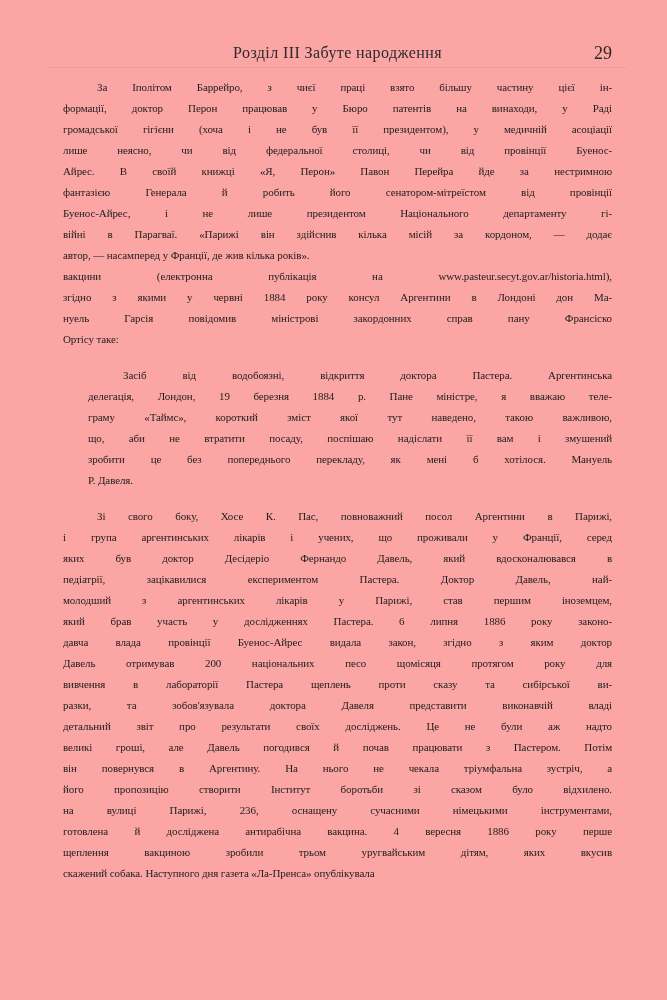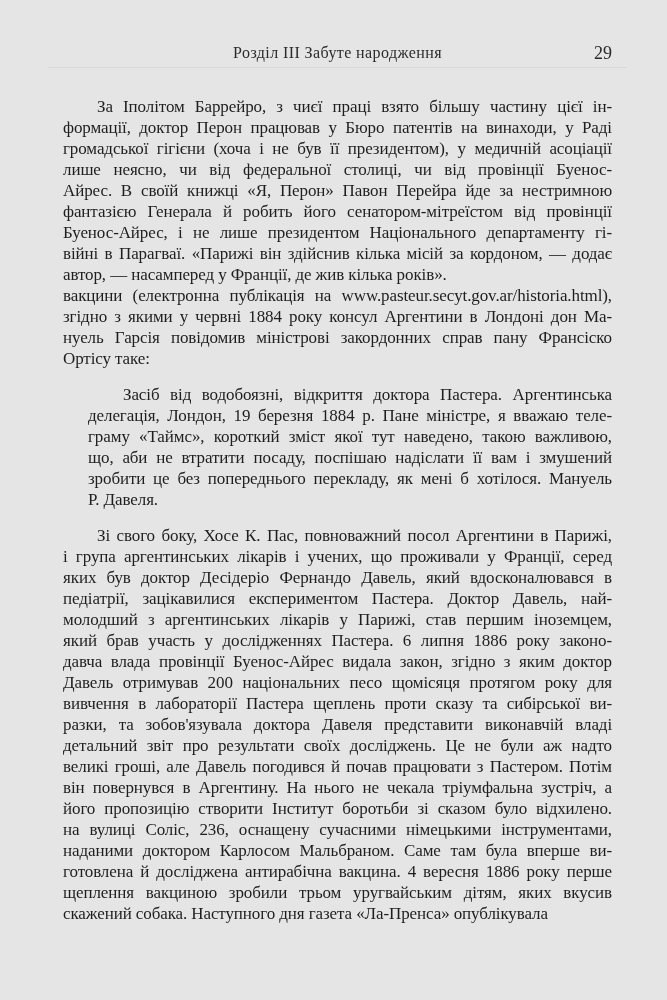--- a/index.html
+++ b/index.html
@@ -4,21 +4,21 @@
 <style>
   html, body {
     margin: 0;
     padding: 0;
     background: #fcfcfb;
   }
   .page {
     position: relative;
     width: 667px;
     height: 1000px;
-    background: #e5e5e5;
+    background: #fca5a5;
     font-family: "Liberation Serif", "DejaVu Serif", serif;
     color: #1e1e1e;
     overflow: hidden;
   }
   .header {
     position: absolute;
     top: 44px;
     left: 63px;
     width: 549px;
     height: 22px;
@@ -41,24 +41,24 @@
   }
   .page-number {
     position: absolute;
     right: 0;
     top: -1px;
     font-size: 18px;
     color: #2b2b2b;
   }
   .text-block {
     position: absolute;
-    top: 96px;
+    top: 77px;
     left: 63px;
     width: 549px;
-    font-size: 17px;
+    font-size: 11px;
     line-height: 21px;
     letter-spacing: -0.1px;
   }
   .line {
     text-align: justify;
     text-align-last: justify;
     white-space: normal;
   }
   .line.last {
     text-align-last: left;
@@ -115,20 +115,19 @@
         <div class="line">молодший з аргентинських лікарів у Парижі, став першим іноземцем,</div>
         <div class="line">який брав участь у дослідженнях Пастера. 6 липня 1886 року законо-</div>
         <div class="line">давча влада провінції Буенос-Айрес видала закон, згідно з яким доктор</div>
         <div class="line">Давель отримував 200 національних песо щомісяця протягом року для</div>
         <div class="line">вивчення в лабораторії Пастера щеплень проти сказу та сибірської ви-</div>
         <div class="line">разки, та зобов'язувала доктора Давеля представити виконавчій владі</div>
         <div class="line">детальний звіт про результати своїх досліджень. Це не були аж надто</div>
         <div class="line">великі гроші, але Давель погодився й почав працювати з Пастером. Потім</div>
         <div class="line">він повернувся в Аргентину. На нього не чекала тріумфальна зустріч, а</div>
         <div class="line">його пропозицію створити Інститут боротьби зі сказом було відхилено.</div>
-        <div class="line">на вулиці Соліс, 236, оснащену сучасними німецькими інструментами,</div>
-        <div class="line">наданими доктором Карлосом Мальбраном. Саме там була вперше ви-</div>
+        <div class="line">на вулиці Парижі, 236, оснащену сучасними німецькими інструментами,</div>
         <div class="line">готовлена й досліджена антирабічна вакцина. 4 вересня 1886 року перше</div>
         <div class="line">щеплення вакциною зробили трьом уругвайським дітям, яких вкусив</div>
         <div class="line last">скажений собака. Наступного дня газета «Ла-Пренса» опублікувала</div>
       </div>
     </div>
 </div>
 
 </body></html>

